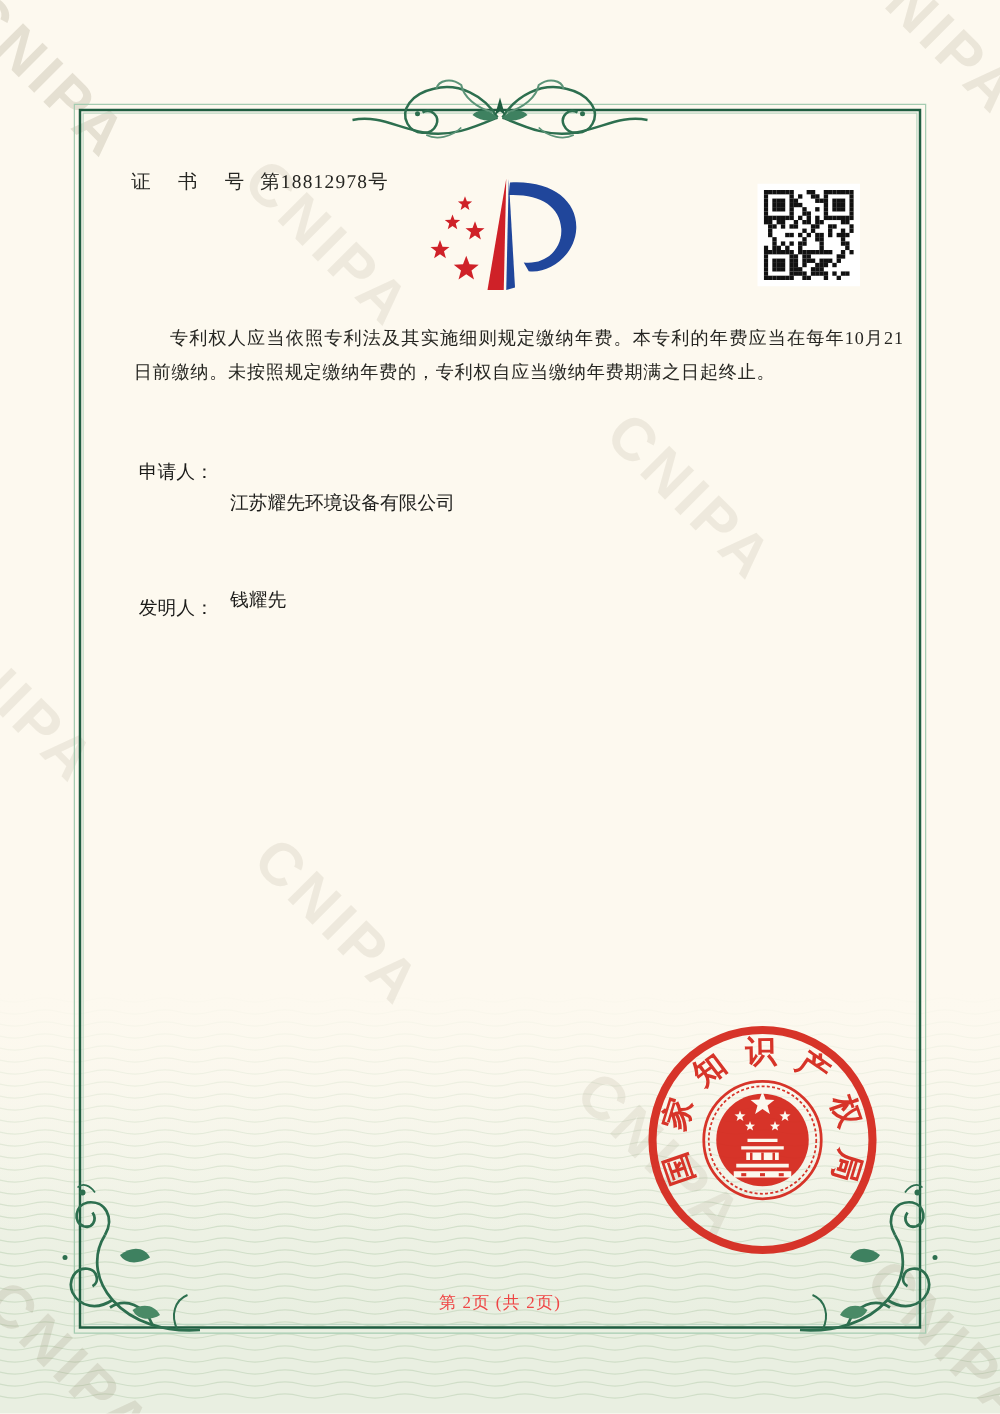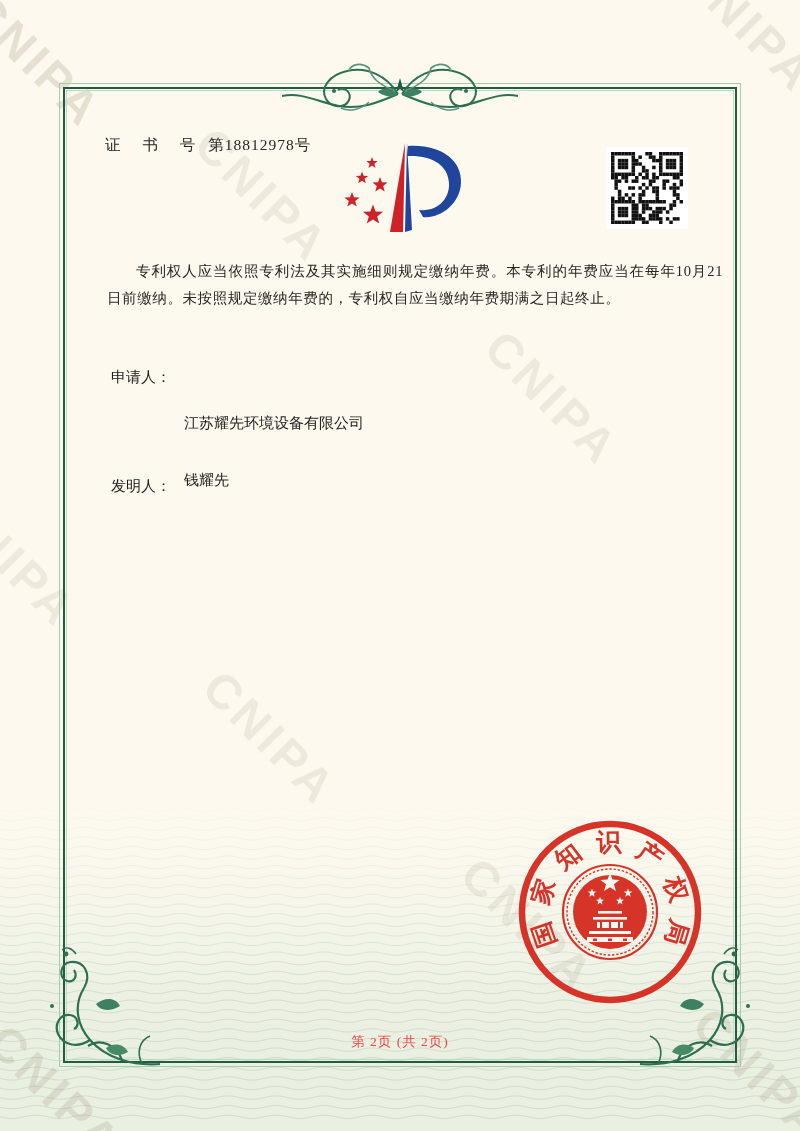--- a/index.html
+++ b/index.html
@@ -38,21 +38,21 @@
   .cert-label{letter-spacing:9px;}
   .cert-value{letter-spacing:1px;}
   .logo-box{left:340px;top:140px;width:135px;height:100px;}
   .qr-box{left:606px;top:147px;width:82px;height:82px;background:#fff;
           display:flex;align-items:center;justify-content:center;}
   .fee{left:107px;top:258px;width:616px;font-size:14.5px;line-height:27px;
        text-align:justify;text-indent:2em;letter-spacing:.6px;}
   .intro{left:112px;top:346px;font-size:14px;letter-spacing:1.5px;}
   .label{font-family:"Liberation Sans","DejaVu Sans",sans-serif;font-size:15px;color:#1c1c1a;}
   .l-app{left:111px;top:368px;}
-  .v-app{left:184px;top:414px;text-align:right;}
+  .v-app{left:184px;top:393px;text-align:right;}
   .l-inv{left:111px;top:477px;}
   .v-inv{left:184px;top:471px;}
   .value{font-family:"Liberation Sans","DejaVu Sans",sans-serif;font-size:15px;color:#1c1c1a;}
 
   .seal{left:515px;top:817px;width:190px;height:190px;z-index:4;opacity:.93;}
 
   .footer{left:0;top:1033px;width:800px;text-align:center;font-size:13.5px;
           color:#ef4444;letter-spacing:1px;z-index:5;}
 </style>
 </head>

